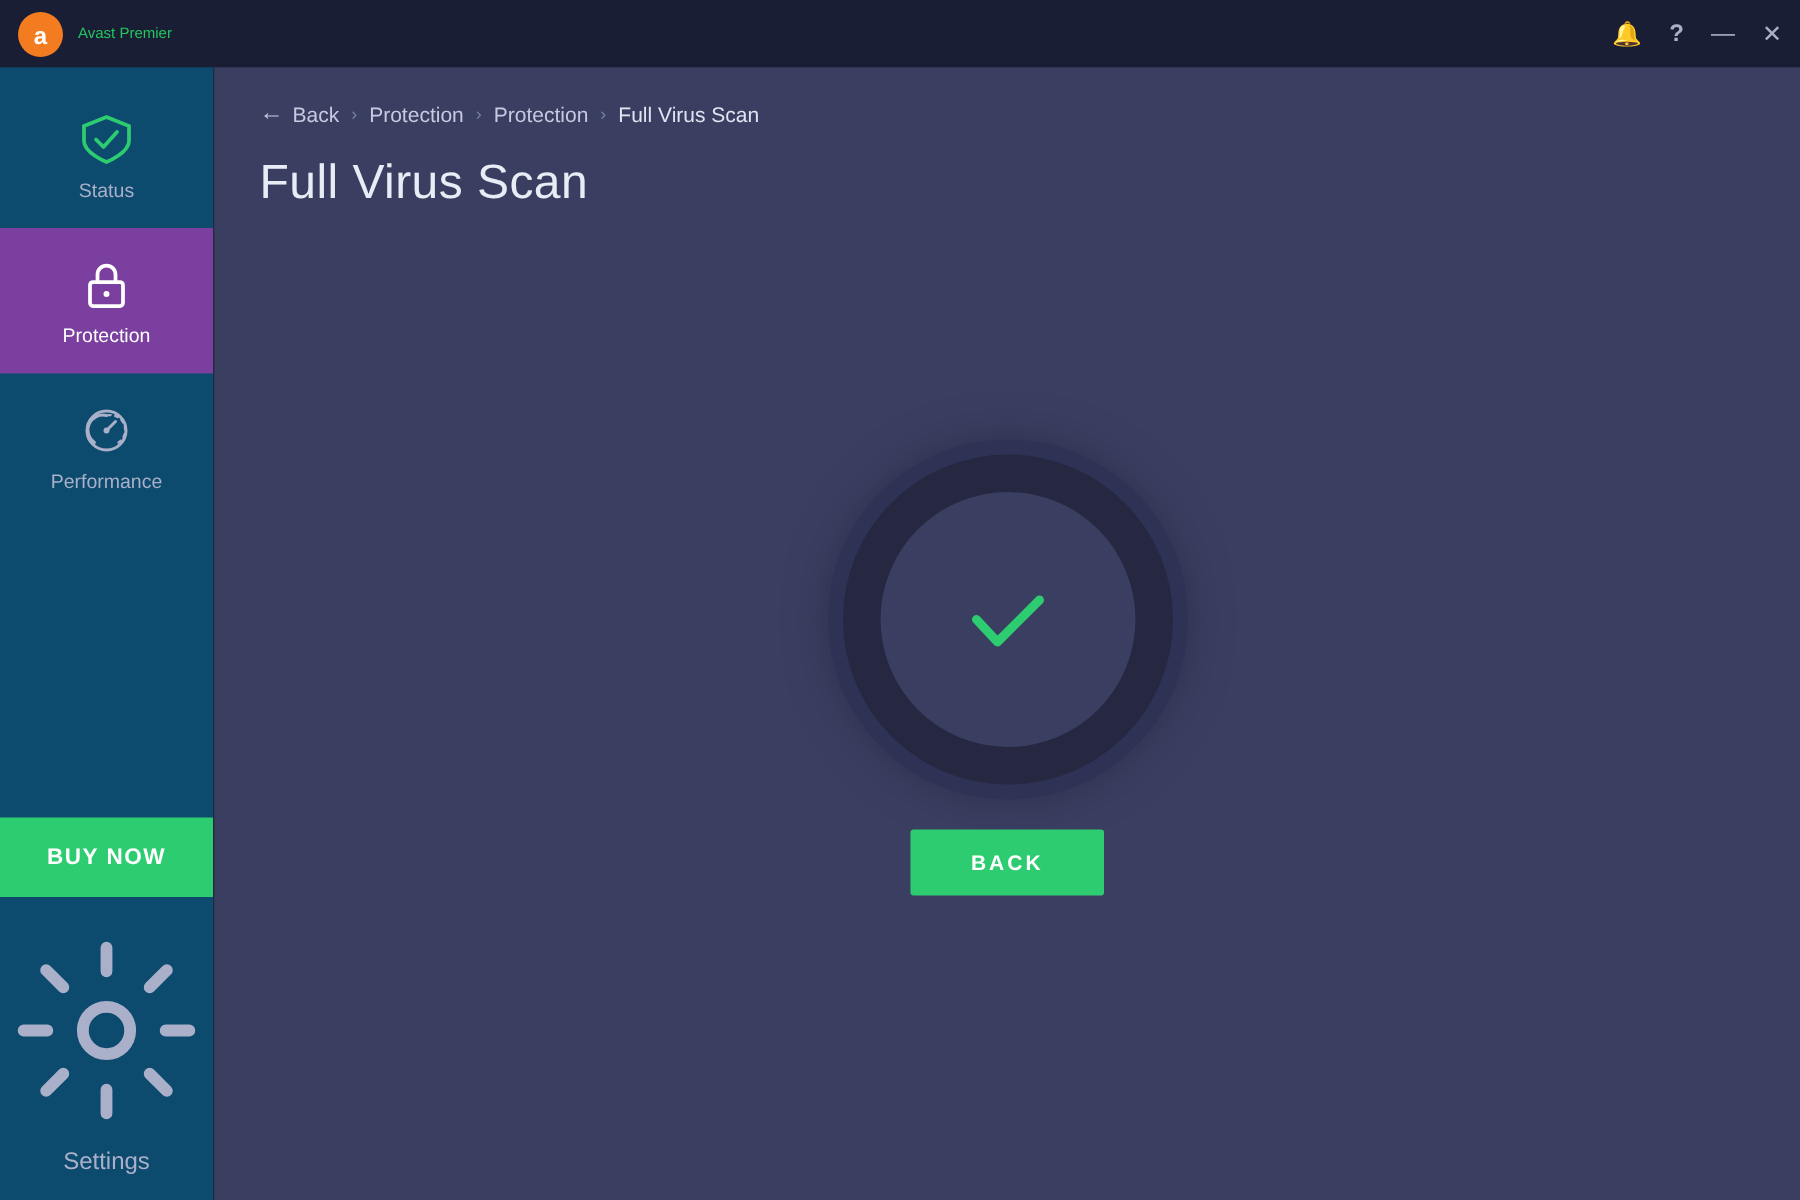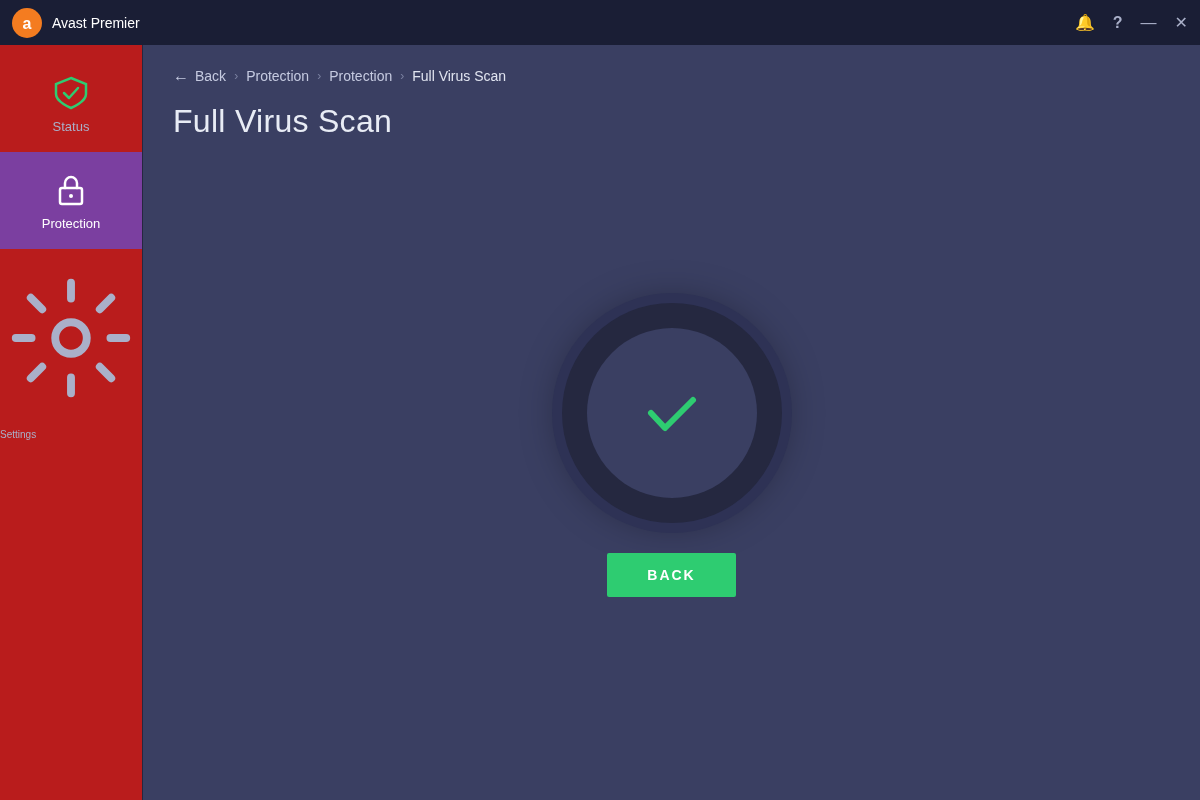--- a/index.html
+++ b/index.html
@@ -20,22 +20,22 @@
       align-items: center;
       padding: 0 12px;
       justify-content: space-between;
     }
     .titlebar-left {
       display: flex;
       align-items: center;
       gap: 10px;
     }
     .titlebar-title {
-      color: #ffffff;
-      font-size: 14px;
+      color: #22c55e;
+      font-size: 10px;
       font-weight: 500;
     }
     .titlebar-controls {
       display: flex;
       align-items: center;
       gap: 18px;
     }
     .titlebar-controls span {
       color: #aab0c9;
       font-size: 18px;
@@ -52,21 +52,21 @@
     .main-layout {
       display: flex;
       width: 100%;
       height: 755px;
     }
 
     
     .sidebar {
       width: 143px;
       height: 100%;
-      background: #b91c1c;
+      background: #0c4a6e;
       display: flex;
       flex-direction: column;
       align-items: center;
       padding-top: 10px;
       border-right: 1px solid #252840;
     }
 
     .sidebar-item {
       width: 100%;
       display: flex;
@@ -97,26 +97,26 @@
       border: none;
       cursor: pointer;
       letter-spacing: 1px;
       margin-top: auto;
     }
 
     .settings-item {
       width: 100%;
       display: flex;
       flex-direction: column;
-      align-items: flex-start;
+      align-items: center;
       padding: 18px 0 16px;
       cursor: pointer;
       color: #aab0c9;
-      font-size: 10px;
-      gap: 20px;
+      font-size: 16px;
+      gap: 8px;
     }
 
     
     .content {
       flex: 1;
       background: #3a3f62;
       padding: 0;
       display: flex;
       flex-direction: column;
     }
@@ -242,21 +242,32 @@
     <div class="sidebar-item active">
       <svg viewBox="0 0 36 36" fill="none" xmlns="http://www.w3.org/2000/svg">
         <rect x="7" y="16" width="22" height="16" rx="2" stroke="white" stroke-width="2.5" fill="none"></rect>
         <path d="M12 16 L12 11 C12 7.7 14.7 5 18 5 C21.3 5 24 7.7 24 11 L24 16" stroke="white" stroke-width="2.5" stroke-linecap="round" fill="none"></path>
         <circle cx="18" cy="24" r="2" fill="white"></circle>
       </svg>
       <span>Protection</span>
     </div>
 
 
-
+    <div class="sidebar-item">
+      <svg viewBox="0 0 36 36" fill="none" xmlns="http://www.w3.org/2000/svg">
+        <circle cx="18" cy="18" r="13" stroke="#aab0c9" stroke-width="2" fill="none"></circle>
+        <path d="M10 26 A10 10 0 0 1 18 8" stroke="#aab0c9" stroke-width="2" stroke-linecap="round" fill="none"></path>
+        <path d="M26 26 A10 10 0 0 0 18 8" stroke="#aab0c9" stroke-width="1.5" stroke-linecap="round" fill="none" stroke-dasharray="2 3"></path>
+        <line x1="18" y1="18" x2="24" y2="12" stroke="#aab0c9" stroke-width="2" stroke-linecap="round"></line>
+        <circle cx="18" cy="18" r="2" fill="#aab0c9"></circle>
+      </svg>
+      <span>Performance</span>
+    </div>
+
+    <button class="buy-now-btn">BUY NOW</button>
 
     <div class="settings-item">
       <svg viewBox="0 0 36 36" fill="none" xmlns="http://www.w3.org/2000/svg">
         <circle cx="18" cy="18" r="4" stroke="#aab0c9" stroke-width="2" fill="none"></circle>
         <path d="M18 4 L18 8 M18 28 L18 32 M4 18 L8 18 M28 18 L32 18 M7.8 7.8 L10.7 10.7 M25.3 25.3 L28.2 28.2 M28.2 7.8 L25.3 10.7 M10.7 25.3 L7.8 28.2" stroke="#aab0c9" stroke-width="2" stroke-linecap="round"></path>
       </svg>
       <span>Settings</span>
     </div>
 
   </div>

